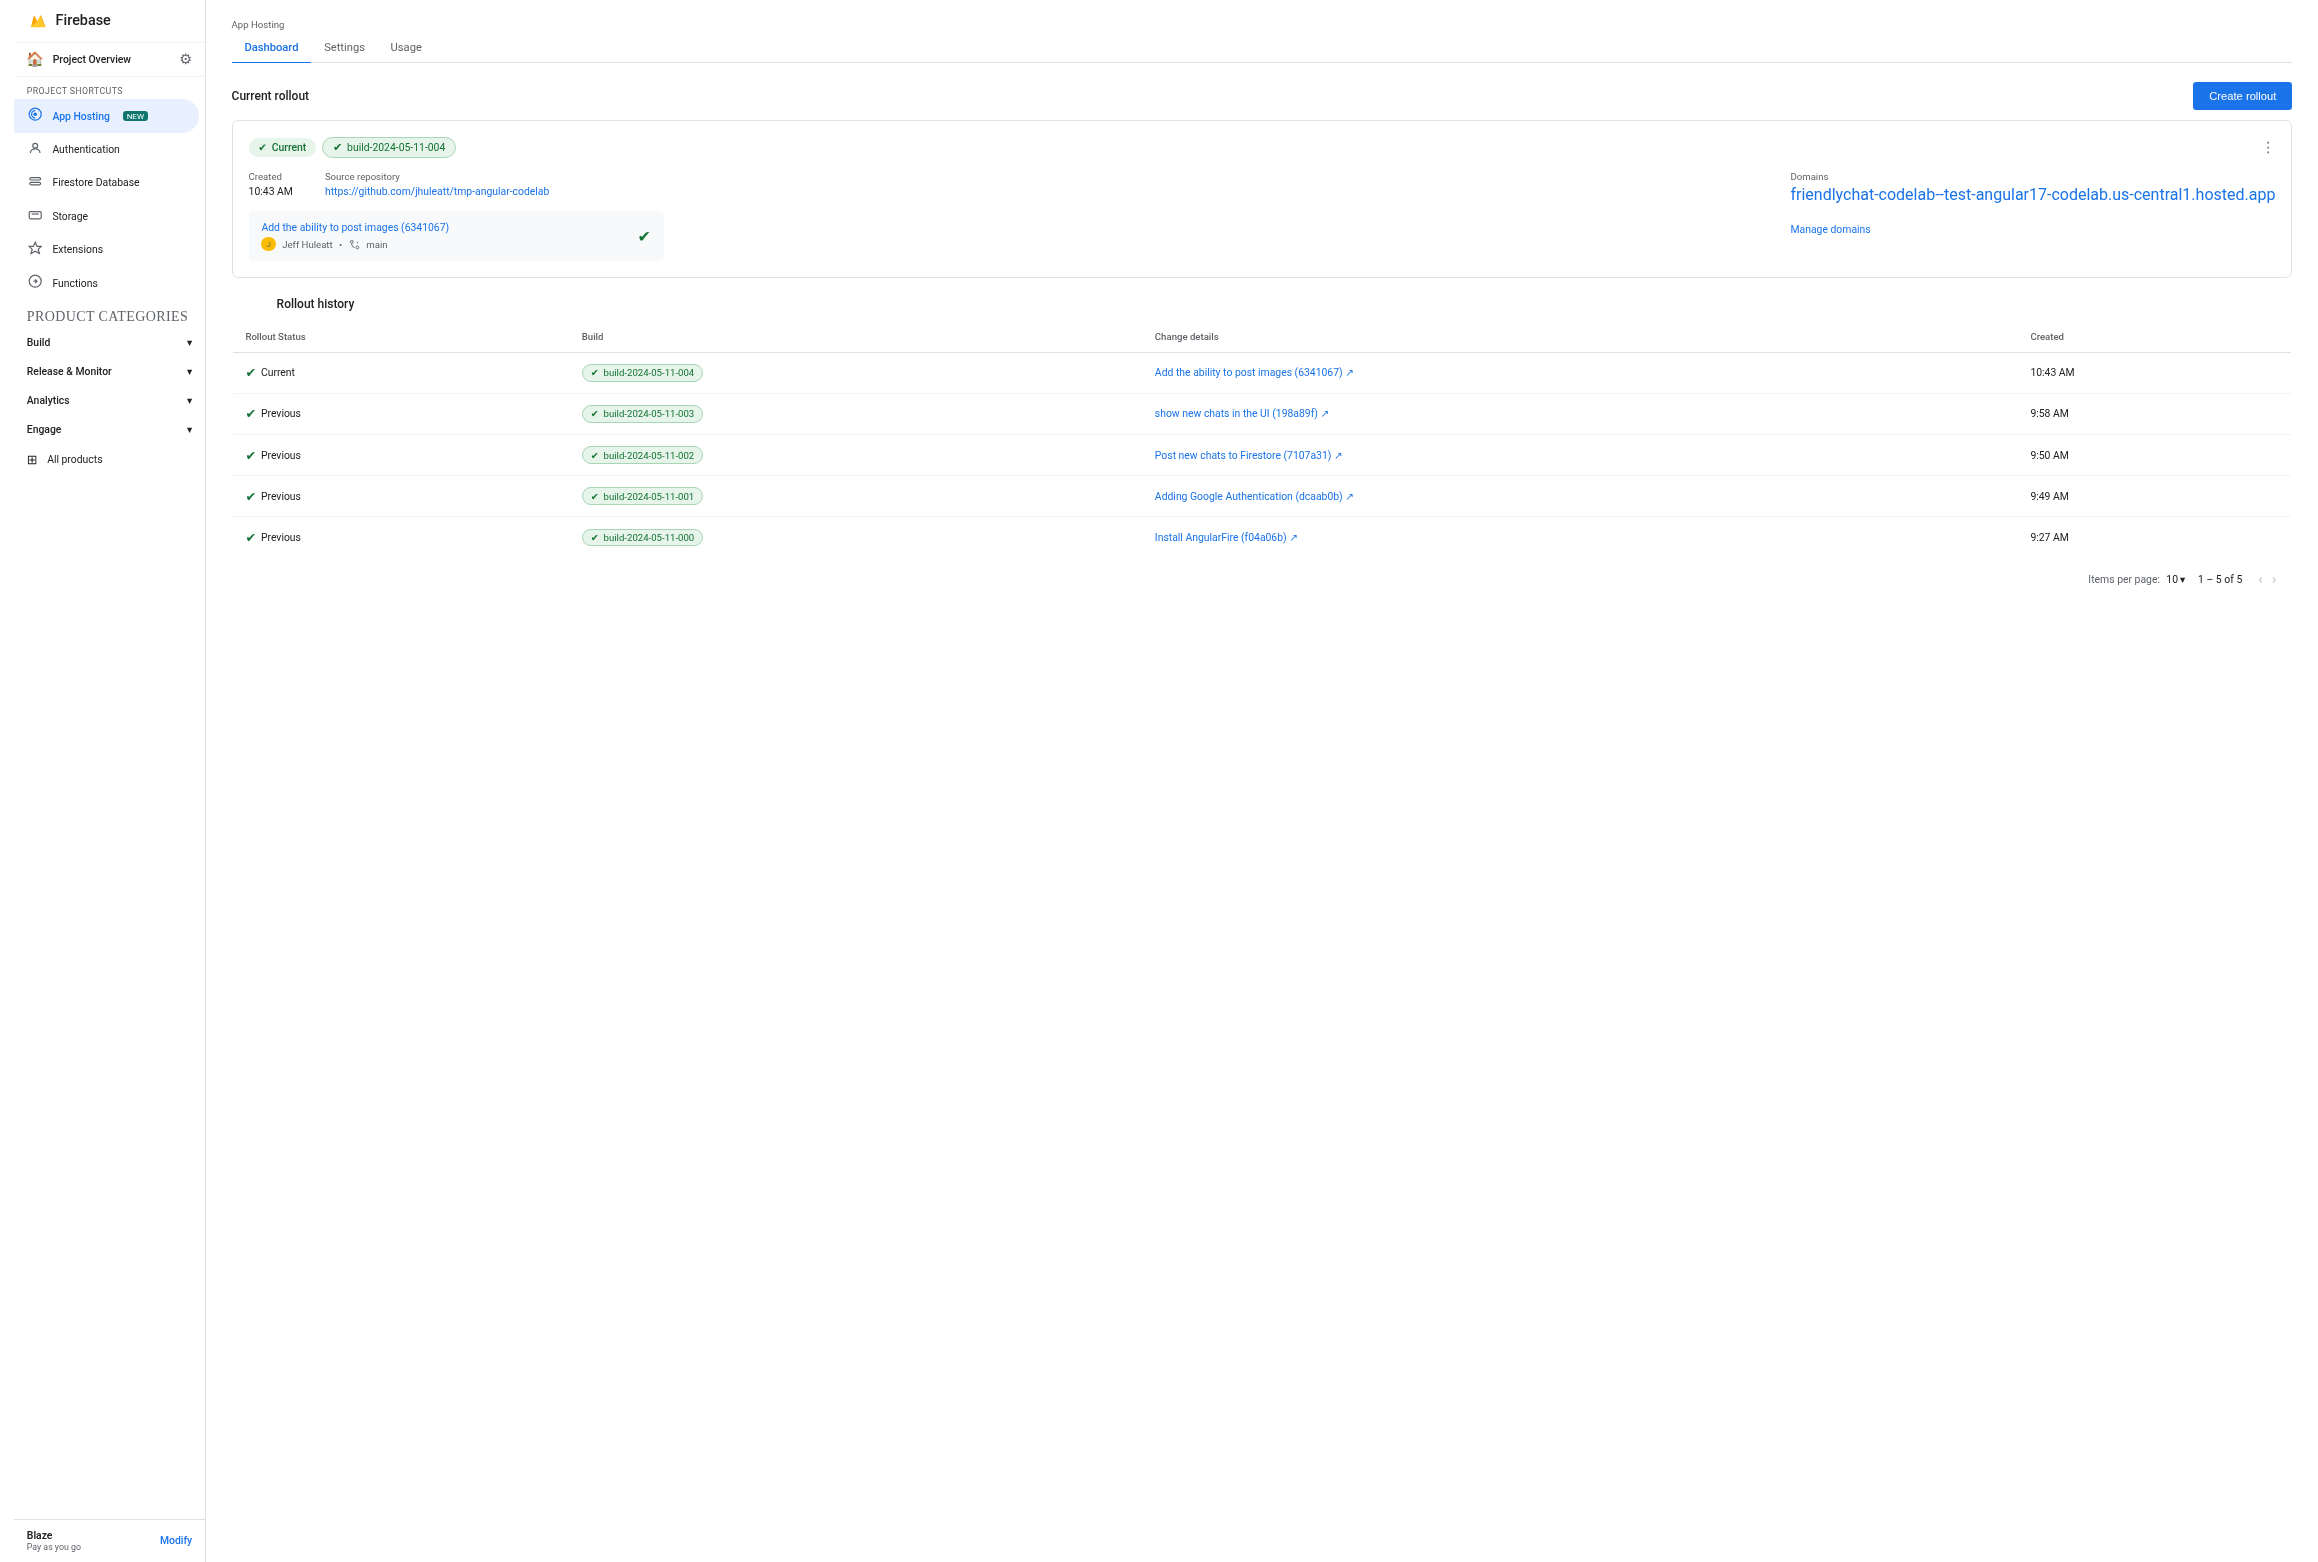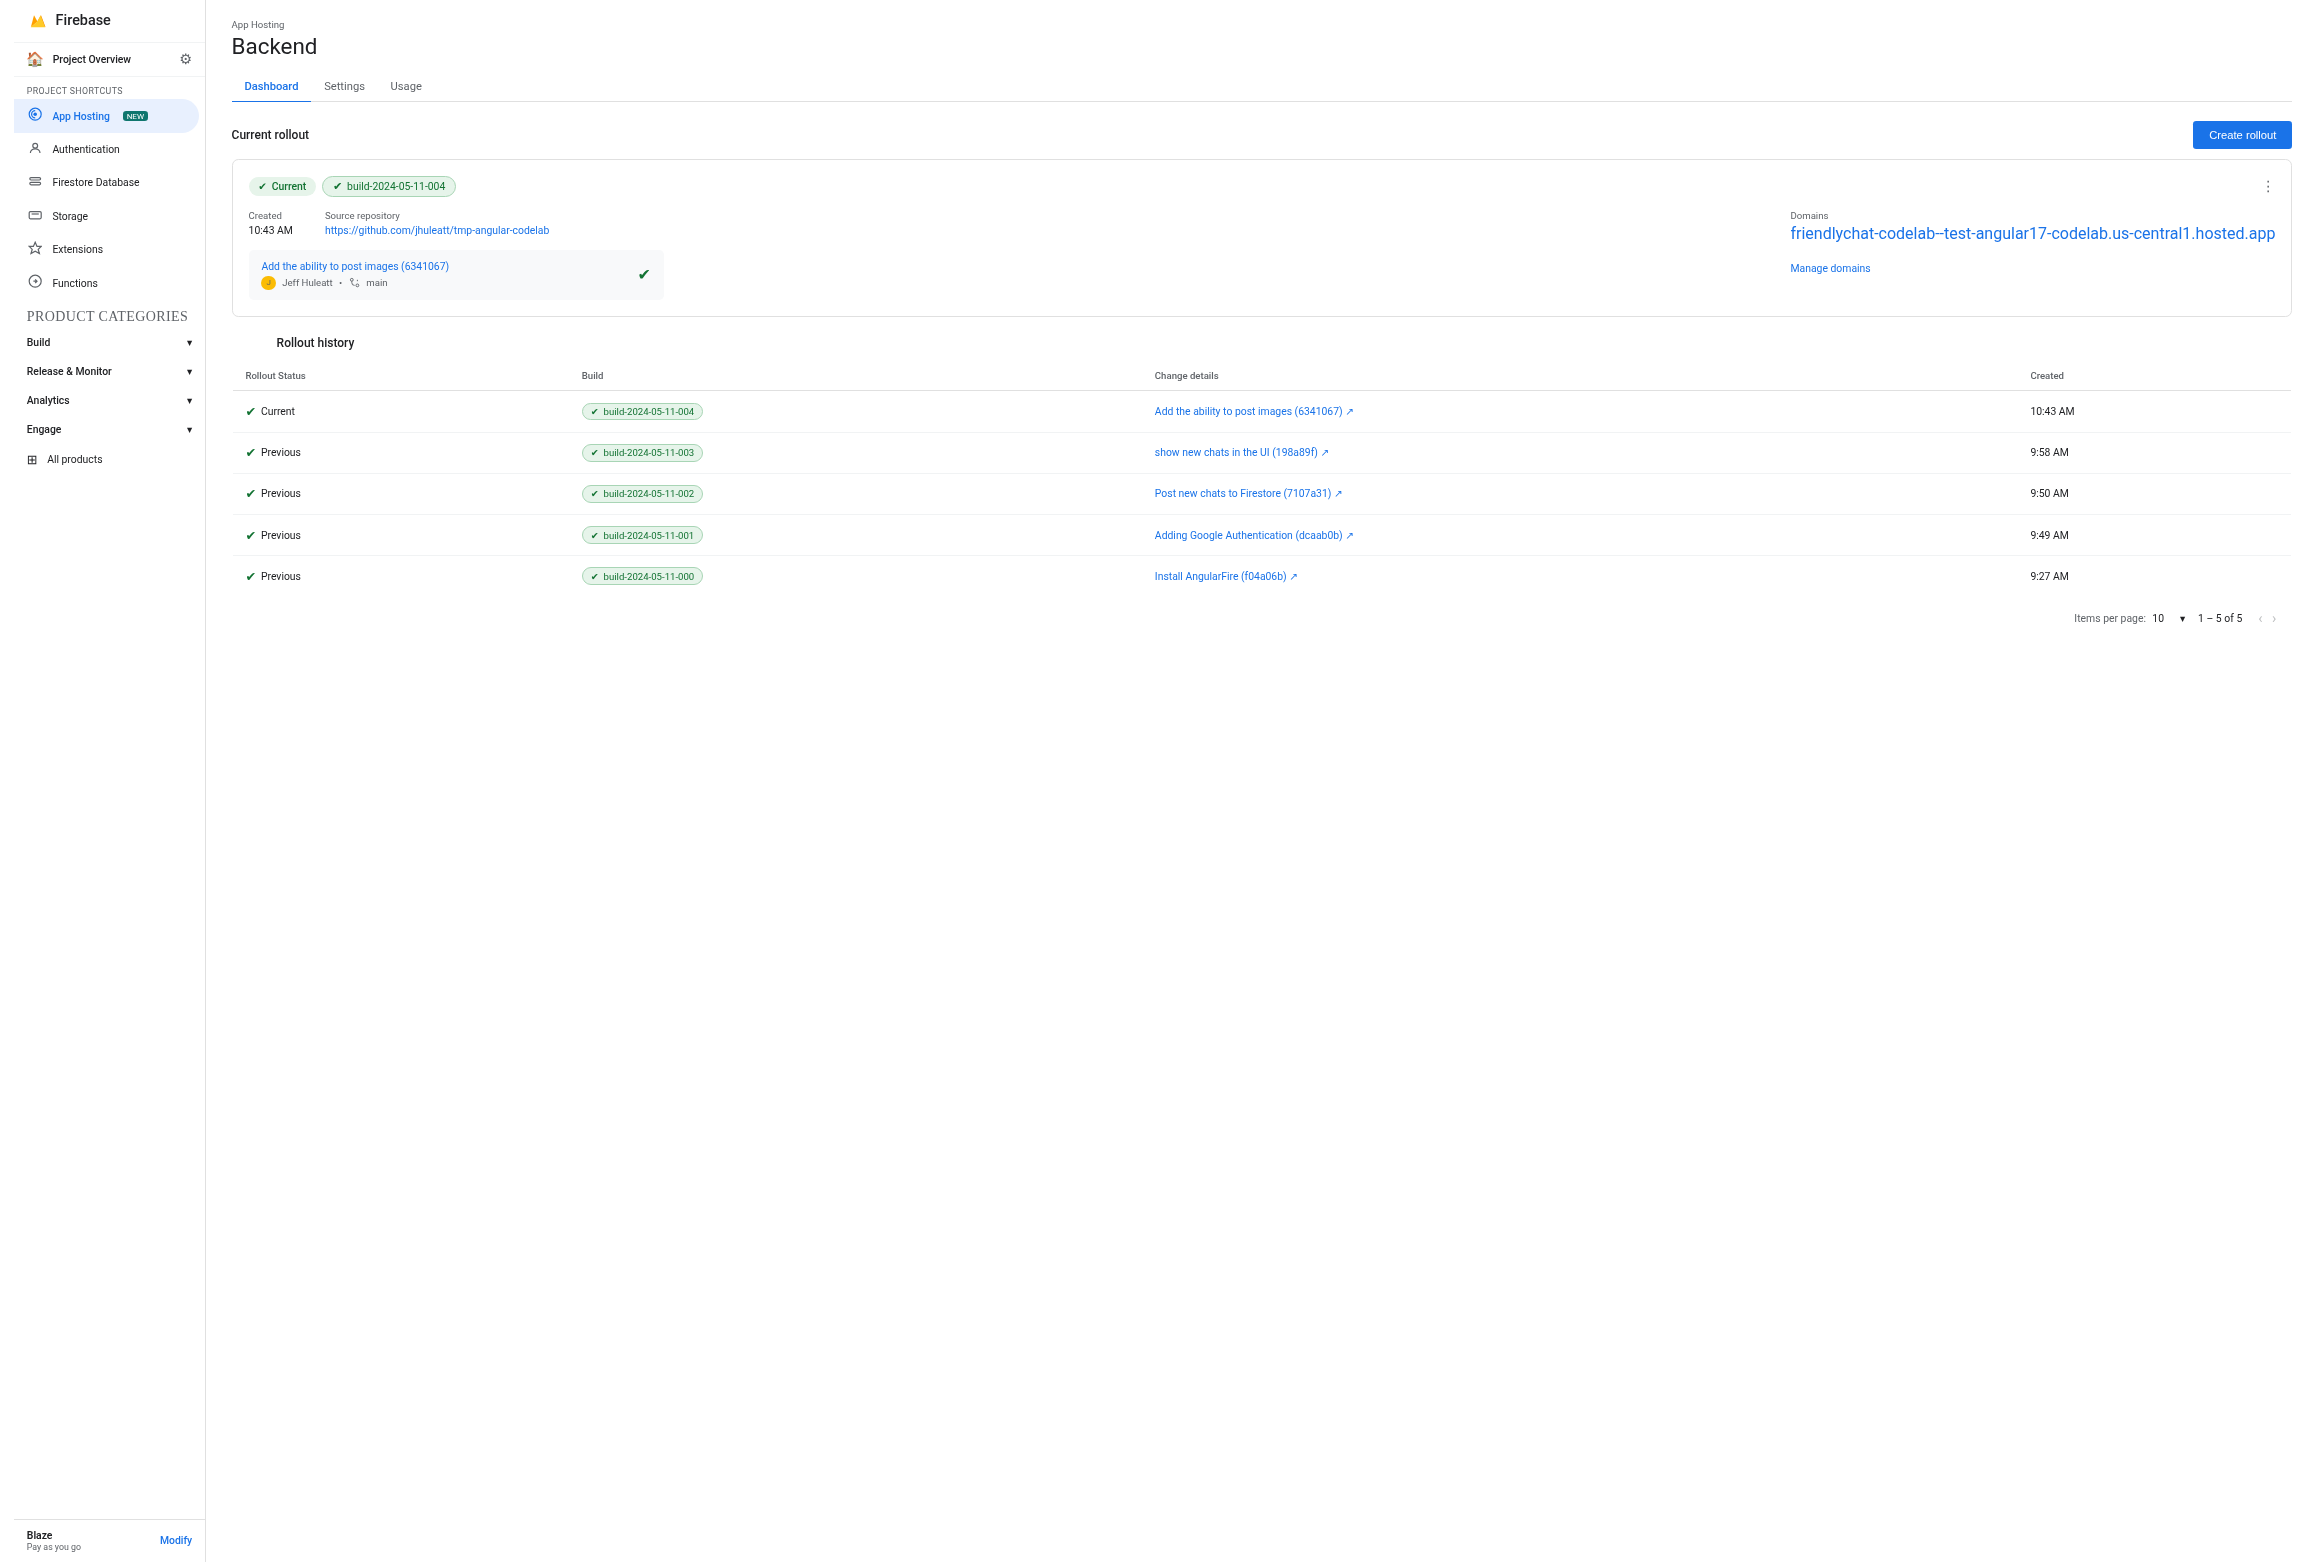--- a/index.html
+++ b/index.html
@@ -190,21 +190,21 @@
 
     .change-link { color: #1a73e8; text-decoration: none; font-size: 10.4px; }
 
     .pagination-row {
       display: flex; align-items: center; justify-content: flex-end; gap: 12.8px;
       padding: 9.6px 12.8px; font-size: 10.4px; color: #5f6368;
     }
     .items-per-page { display: flex; align-items: center; gap: 6.4px; }
     .per-page-select {
       border: none; font-size: 10.4px; color: #202124; cursor: pointer; background: transparent;
-      display: flex; align-items: center; gap: 16px;
+      display: flex; align-items: center; gap: 2px;
     }
     .page-nav { display: flex; align-items: center; gap: 3.2px; }
     .page-nav-btn { color: #5f6368; cursor: pointer; font-size: 14.4px; padding: 3.2px; }
     .page-nav-btn.disabled { opacity: 0.4; cursor: default; }
     .page-range { font-size: 10.4px; color: #202124; }
   </style>
 </head>
 <body>
 
 <div id="sidebar">
@@ -320,21 +320,20 @@
       <div class="sidebar-footer-plan">Blaze</div>
       <div class="sidebar-footer-sub">Pay as you go</div>
     </div>
     <div class="modify-btn">Modify</div>
   </div>
 </div>
 
 <div id="main">
 
   <div class="page-superlabel">App Hosting</div>
-  <div class="page-title">Backend</div>
 
   <div class="tabs-row">
     <div class="tab active">Dashboard</div>
     <div class="tab">Settings</div>
     <div class="tab">Usage</div>
   </div>
 
   <div class="section-header-row">
     <div class="section-title">Current rollout</div>
     <button class="create-rollout-btn">Create rollout</button>

